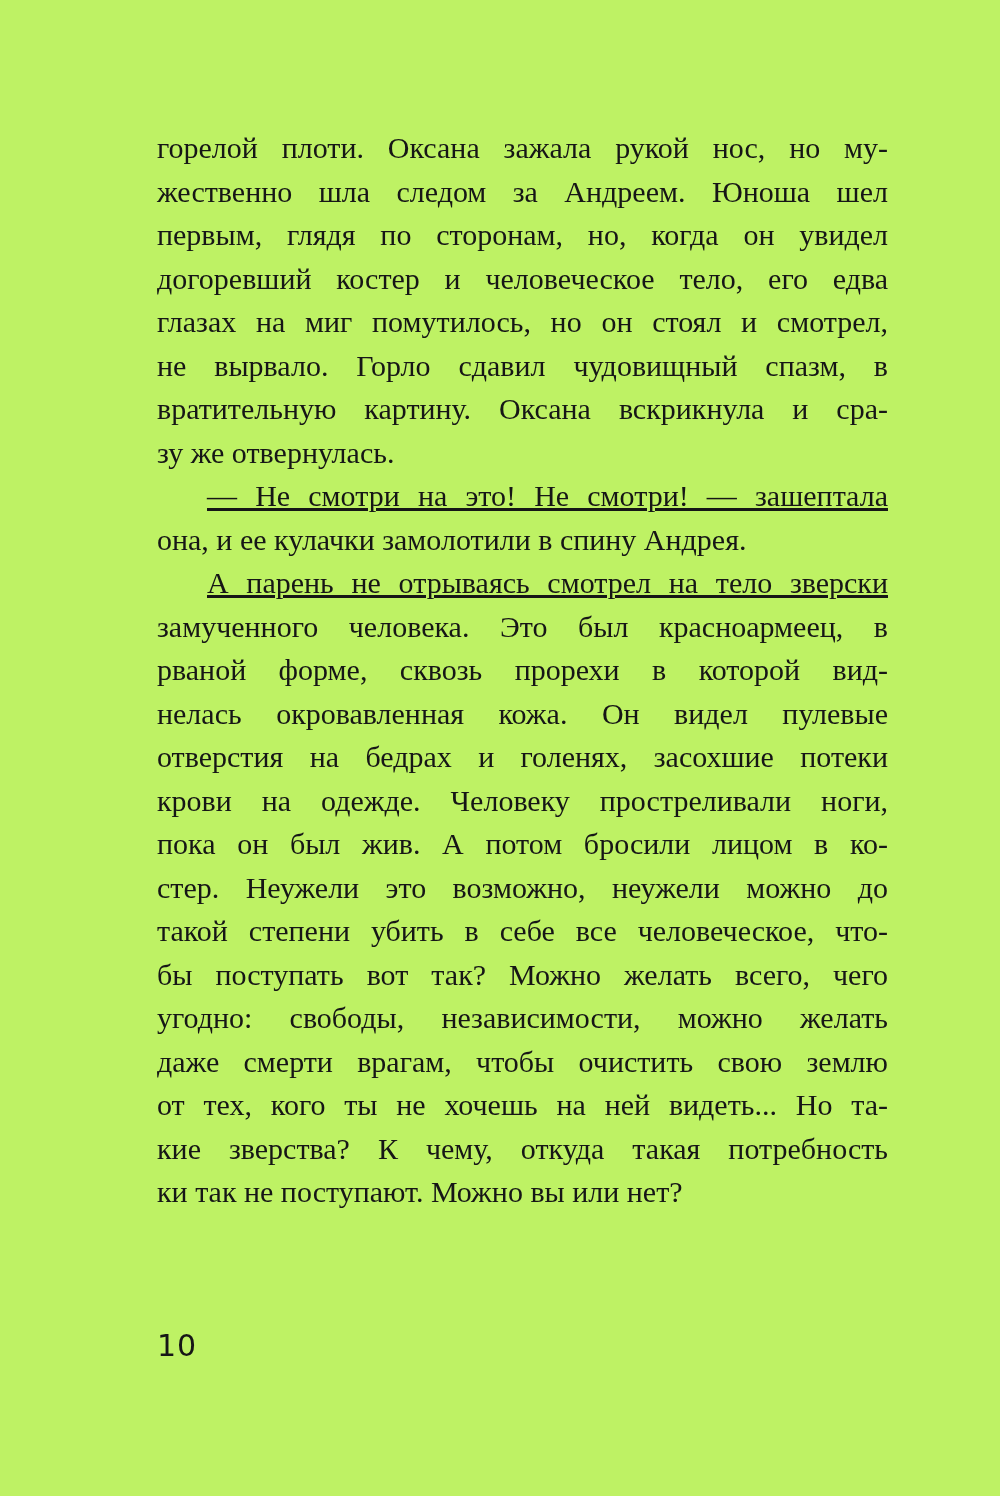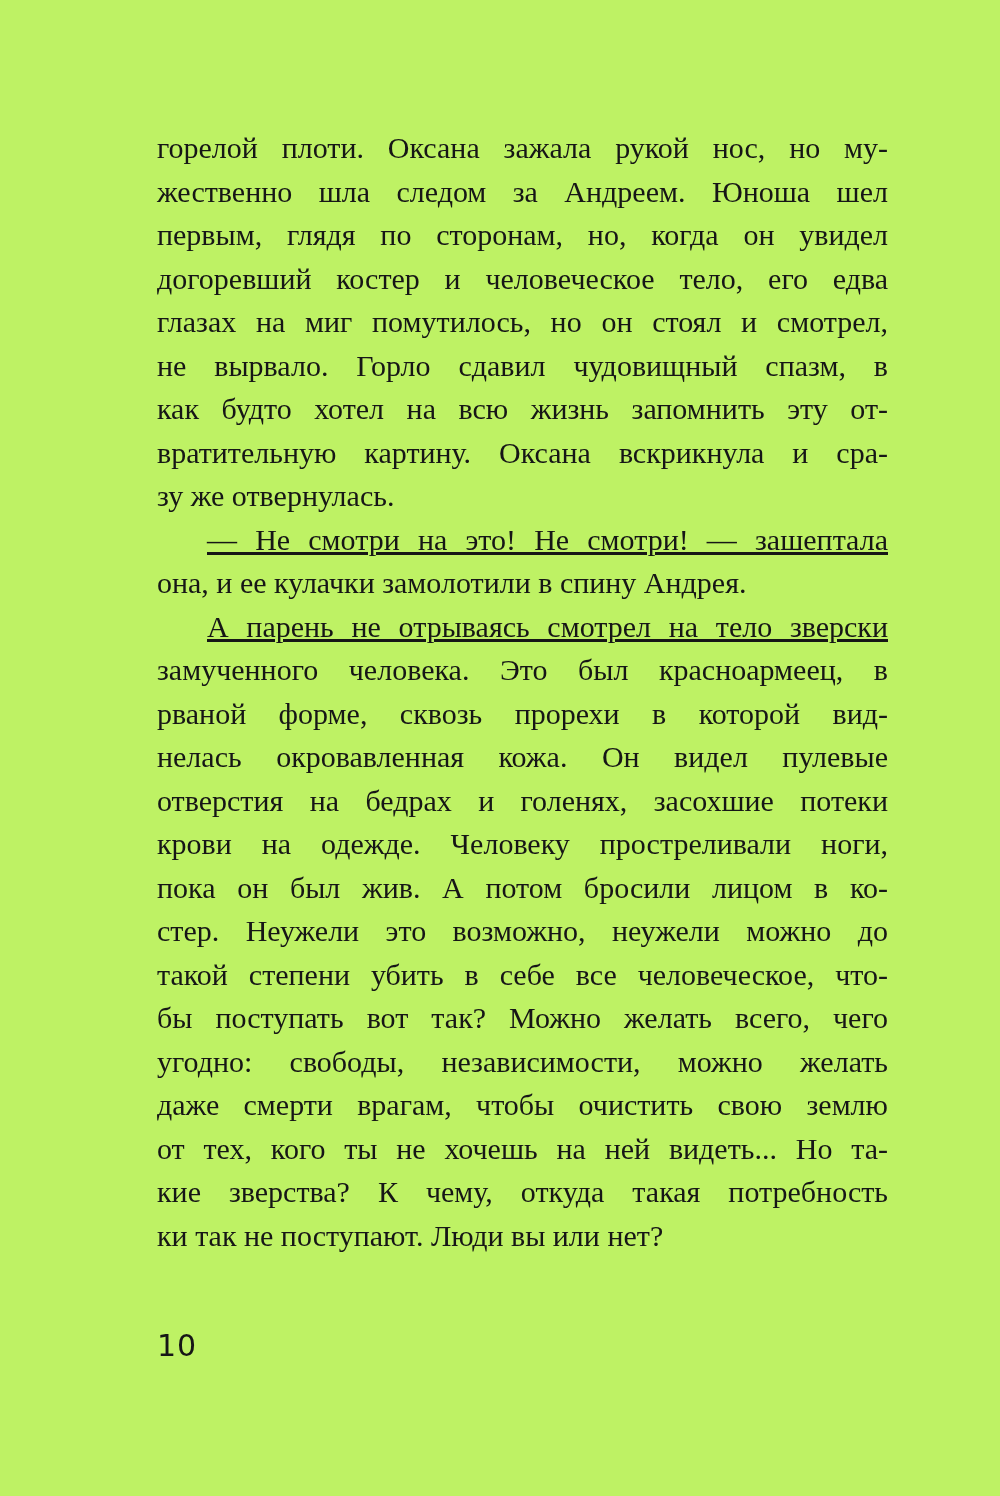--- a/index.html
+++ b/index.html
@@ -50,35 +50,34 @@
 <body>
 
 <div class="book-page">
   <div class="text-block" id="text-block">
       <div class="line">горелой плоти. Оксана зажала рукой нос, но му-</div>
       <div class="line">жественно шла следом за Андреем. Юноша шел</div>
       <div class="line">первым, глядя по сторонам, но, когда он увидел</div>
       <div class="line">догоревший костер и человеческое тело, его едва</div>
       <div class="line">глазах на миг помутилось, но он стоял и смотрел,</div>
       <div class="line">не вырвало. Горло сдавил чудовищный спазм, в</div>
-      <div class="line">как будто хотел на всю жизнь запомнить эту от-</div>
       <div class="line">вратительную картину. Оксана вскрикнула и сра-</div>
       <div class="line last">зу же отвернулась.</div>
       <div class="line indent">— Не смотри на это! Не смотри! — зашептала</div>
       <div class="line last">она, и ее кулачки замолотили в спину Андрея.</div>
       <div class="line indent">А парень не отрываясь смотрел на тело зверски</div>
       <div class="line">замученного человека. Это был красноармеец, в</div>
       <div class="line">рваной форме, сквозь прорехи в которой вид-</div>
       <div class="line">нелась окровавленная кожа. Он видел пулевые</div>
       <div class="line">отверстия на бедрах и голенях, засохшие потеки</div>
       <div class="line">крови на одежде. Человеку простреливали ноги,</div>
       <div class="line">пока он был жив. А потом бросили лицом в ко-</div>
       <div class="line">стер. Неужели это возможно, неужели можно до</div>
       <div class="line">такой степени убить в себе все человеческое, что-</div>
       <div class="line">бы поступать вот так? Можно желать всего, чего</div>
       <div class="line">угодно: свободы, независимости, можно желать</div>
       <div class="line">даже смерти врагам, чтобы очистить свою землю</div>
       <div class="line">от тех, кого ты не хочешь на ней видеть... Но та-</div>
       <div class="line">кие зверства? К чему, откуда такая потребность</div>
-      <div class="line last">ки так не поступают. Люди вы или нет?</div>
+      <div class="line last">ки так не поступают. Можно вы или нет?</div>
     </div>
   <div class="page-number">10</div>
 </div>
 
 </body></html>

